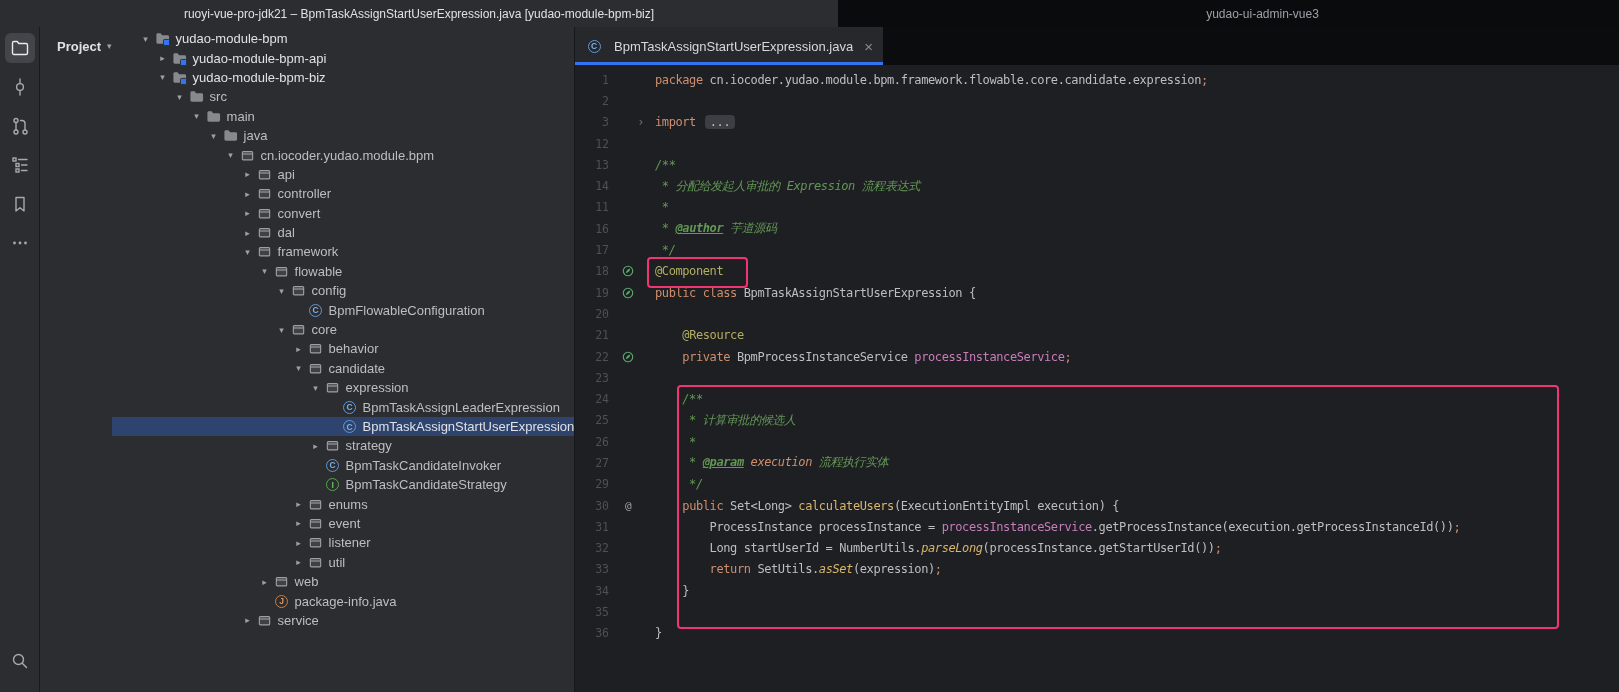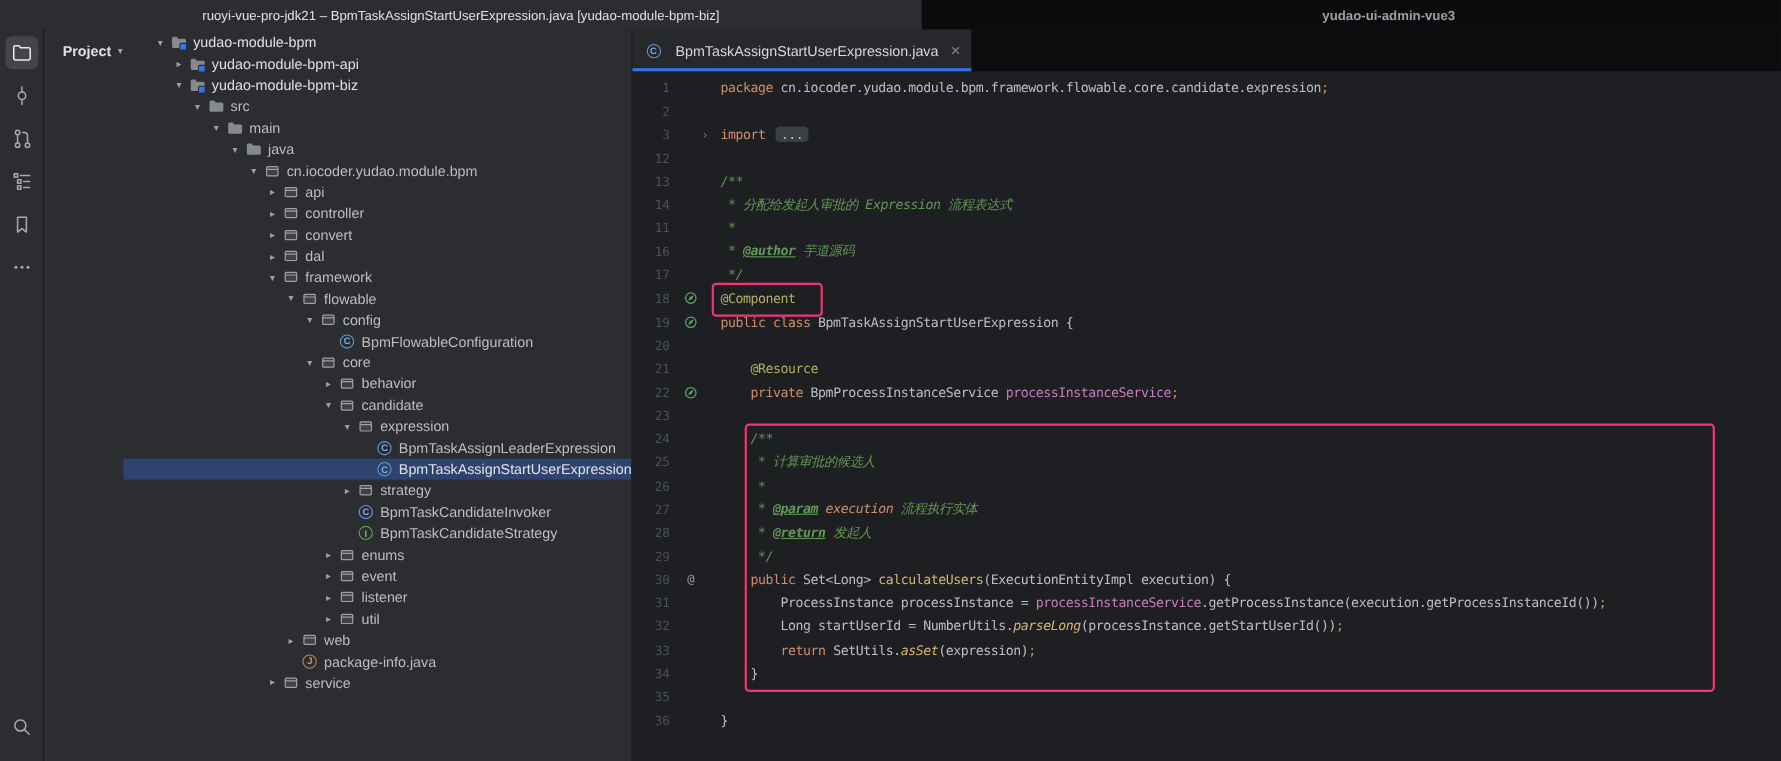--- a/index.html
+++ b/index.html
@@ -1,20 +1,20 @@
 <!DOCTYPE html>
 <html><head>
 <meta charset="utf-8">
 <style>
   html,body{margin:0;padding:0;overflow:hidden;}
   body{width:1619px;height:692px;background:#1E1F22;font-family:"Liberation Sans",sans-serif;-webkit-font-smoothing:antialiased;}
   
   .titlebar{display:flex;height:27px;}
   .tb-left{width:838px;background:#2B2D30;color:#DFE1E5;font-size:12px;display:flex;align-items:center;justify-content:center;white-space:nowrap;}
-  .tb-right{flex:1;background:#0A0B0C;color:#9DA0A6;font-size:12px;display:flex;align-items:center;justify-content:center;padding-left:68px;white-space:nowrap;font-weight:bold;}
+  .tb-right{flex:1;background:#0A0B0C;color:#9DA0A6;font-size:12px;display:flex;align-items:center;justify-content:center;padding-left:68px;white-space:nowrap;}
   
   .main{display:flex;height:665px;}
   
   .stripe{width:40px;background:#2B2D30;border-right:1px solid #191A1D;display:flex;flex-direction:column;align-items:center;padding-top:6px;gap:9px;box-sizing:border-box;flex:none;}
   .stripe-icon{width:30px;height:30px;border-radius:6px;display:flex;align-items:center;justify-content:center;cursor:pointer;flex:none;}
   .stripe-icon.active{background:#43454A;}
   .stripe-icon svg{display:block;}
   .stripe-bottom{margin-top:auto;margin-bottom:16px;}
   
   .project-panel{width:535px;background:#2B2D30;border-right:1px solid #17181B;display:flex;flex-direction:row;box-sizing:border-box;flex:none;}
@@ -538,25 +538,20 @@
             <span class="ln">26</span>
             <span class="gut"></span>
             <span class="code"><span class="tok-cm">     *</span></span>
           </div>
           <div class="code-line">
             <span class="ln">27</span>
             <span class="gut"></span>
             <span class="code"><span class="tok-cm">     * </span><span class="tok-tag">@param</span><span class="tok-cm"> </span><span class="tok-pmv">execution</span><span class="tok-cm"> 流程执行实体</span></span>
           </div>
           <div class="code-line">
-            <span class="ln">28</span>
-            <span class="gut"></span>
-            <span class="code"><span class="tok-cm">     * </span><span class="tok-tag">@return</span><span class="tok-cm"> 发起人</span></span>
-          </div>
-          <div class="code-line">
             <span class="ln">29</span>
             <span class="gut"></span>
             <span class="code"><span class="tok-cm">     */</span></span>
           </div>
           <div class="code-line">
             <span class="ln">30</span>
             <span class="gut gut-at">@</span>
             <span class="code"><span class="tok-pl">    </span><span class="tok-kw">public</span><span class="tok-pl"> Set&lt;Long&gt; </span><span class="tok-mdl">calculateUsers</span><span class="tok-pl">(ExecutionEntityImpl execution) {</span></span>
           </div>
           <div class="code-line">

